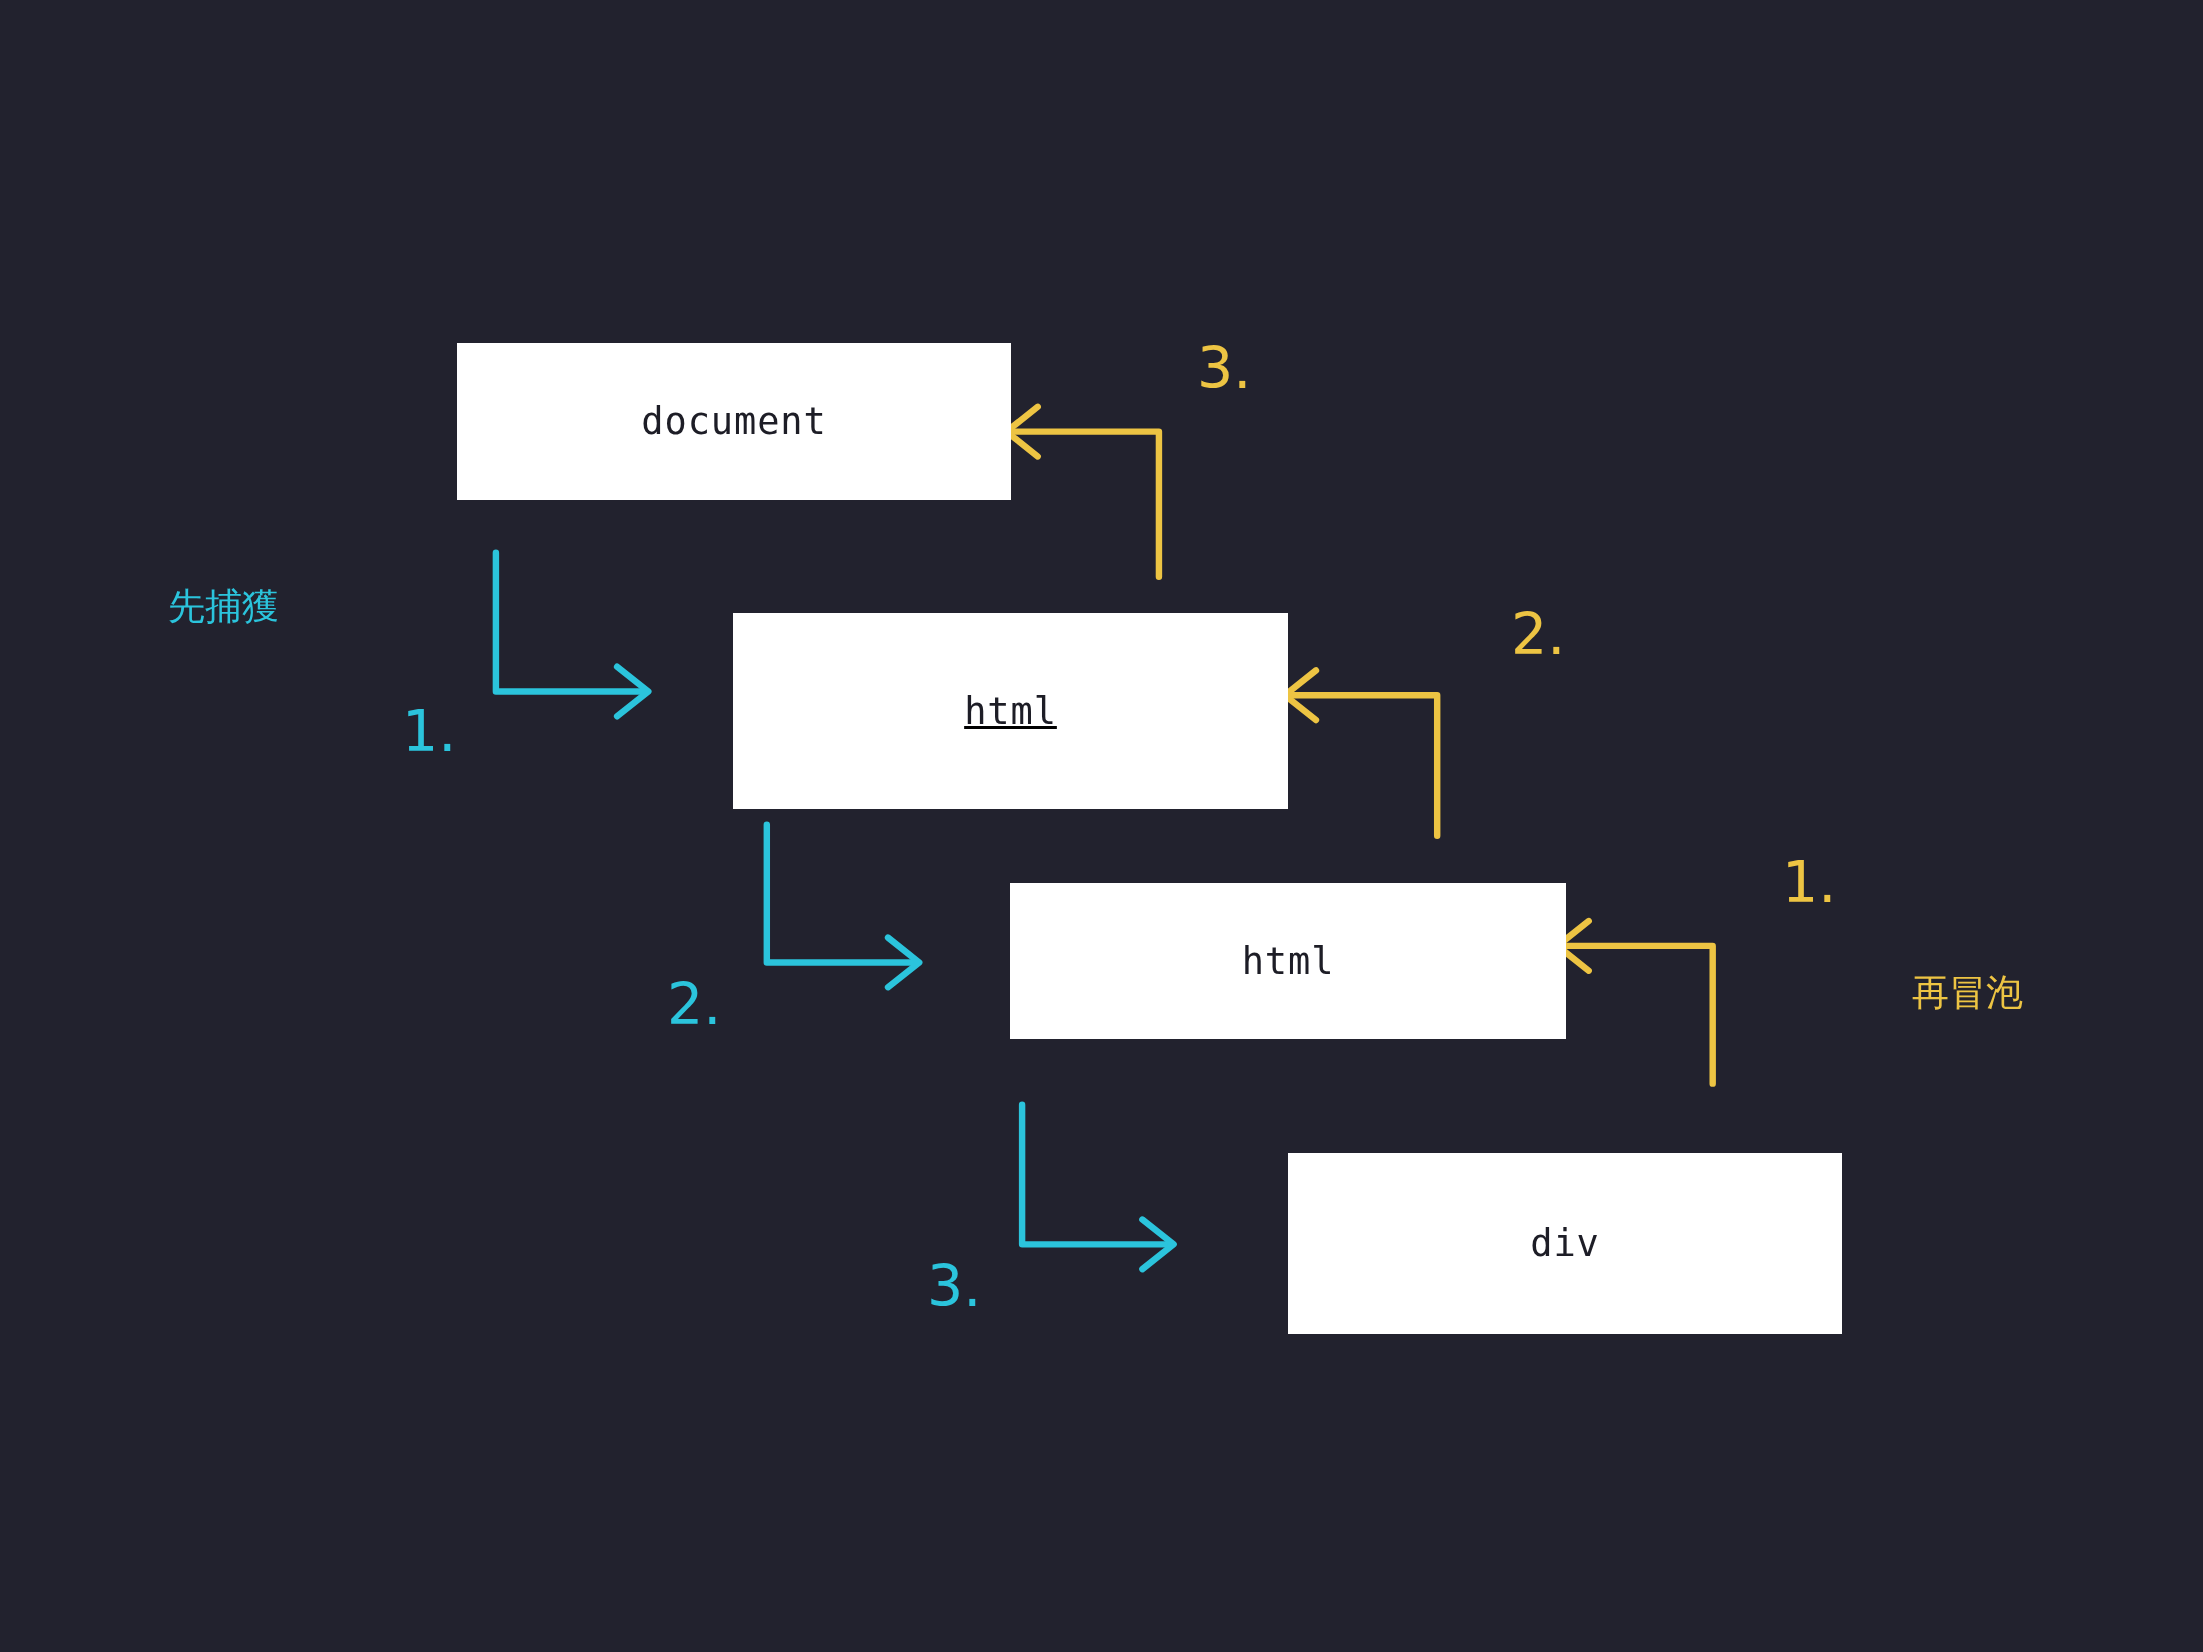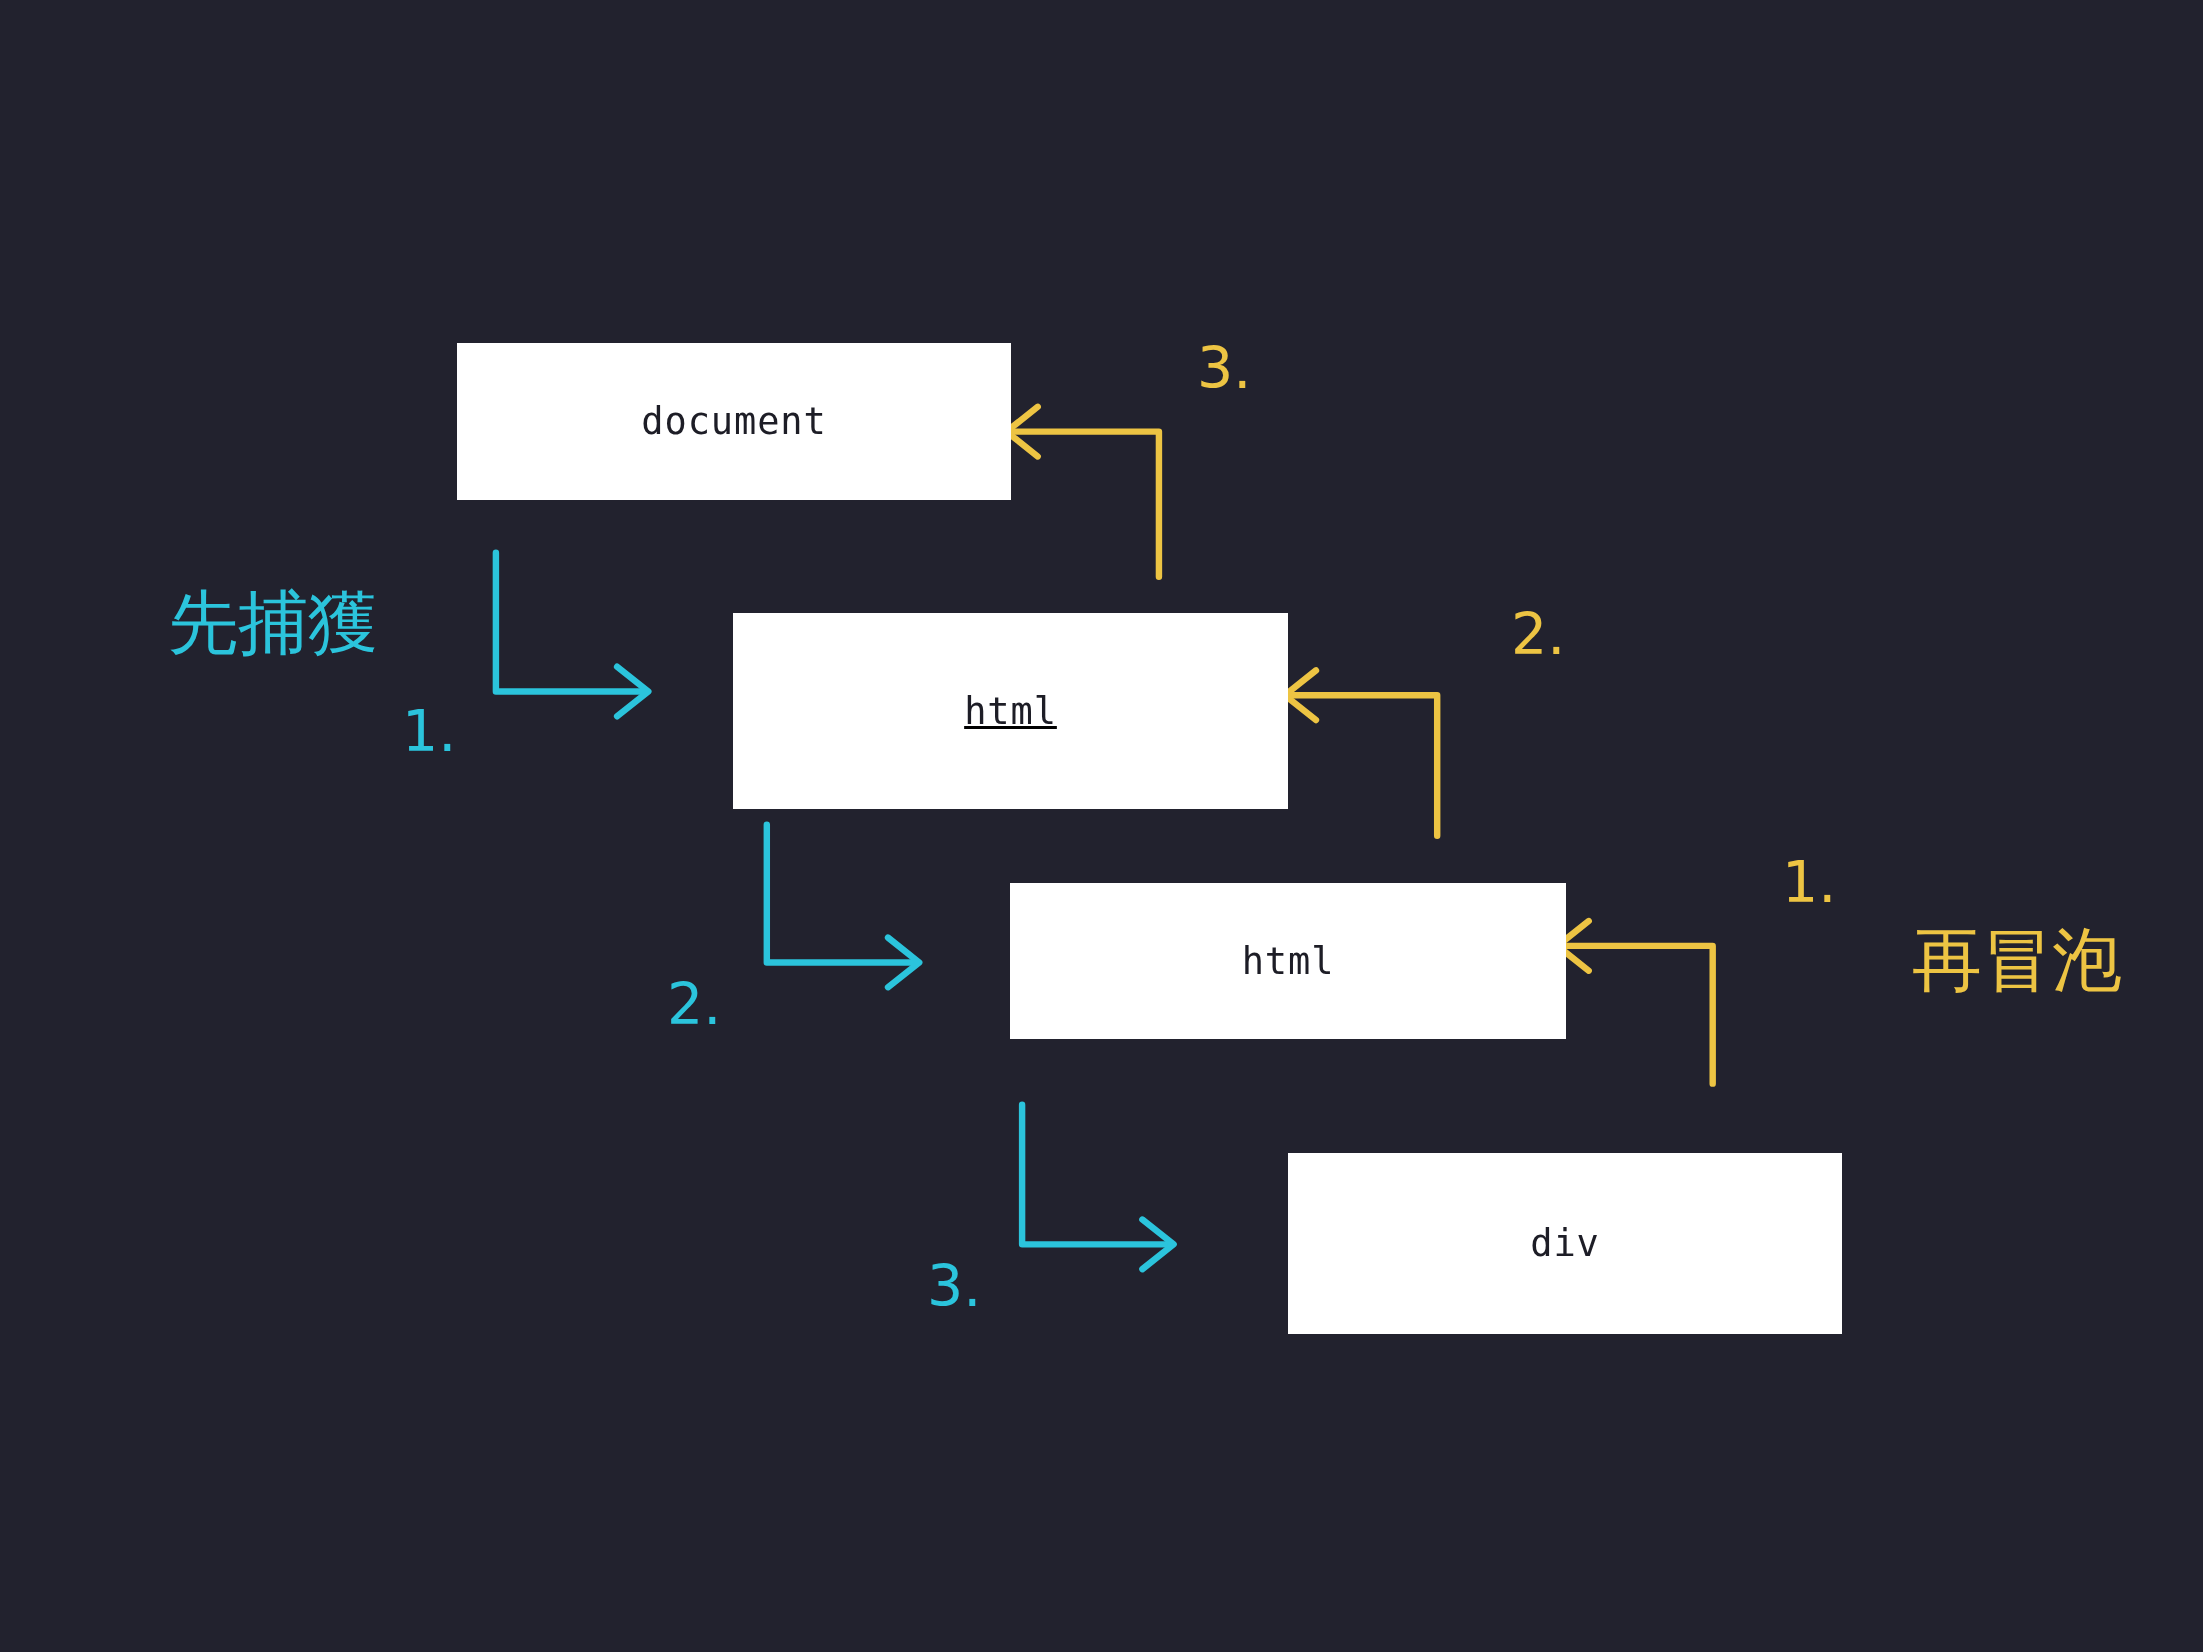--- a/index.html
+++ b/index.html
@@ -47,21 +47,21 @@
     font-family: "DejaVu Sans", "Liberation Sans", sans-serif;
     font-size: 57px;
     line-height: 1;
     font-weight: 400;
     white-space: nowrap;
     user-select: none;
   }
   .phase-label {
     position: absolute;
     font-family: "DejaVu Sans", "Liberation Sans", sans-serif;
-    font-size: 70px;
+    font-size: 37px;
     line-height: 1;
     font-weight: 400;
     white-space: nowrap;
     user-select: none;
   }
 </style>
 </head>
 <body>
 
 <div id="stage">
@@ -110,21 +110,21 @@
   <div class="node-box" style="left:962px; top:883px; width:556px; height:156px;">
     <span class="node-label">html</span>
   </div>
 
   <div class="node-box" style="left:1240px; top:1153px; width:554px; height:181px;">
     <span class="node-label">div</span>
   </div>
 
   <div class="phase-label" style="left:168px; top:588px; color:#2bc4dc;">先捕獲</div>
 
-  <div class="phase-label" style="left:1912px; top:925px; color:#edc443;">再冒泡</div>
+  <div class="phase-label" style="left:1912px; top:974px; color:#edc443;">再冒泡</div>
 
   <div class="step-label" style="left:402px; top:703px; color:#2bc4dc;">1.</div>
 
   <div class="step-label" style="left:667px; top:976px; color:#2bc4dc;">2.</div>
 
   <div class="step-label" style="left:927px; top:1258px; color:#2bc4dc;">3.</div>
 
   <div class="step-label" style="left:1782px; top:854px; color:#edc443;">1.</div>
 
   <div class="step-label" style="left:1511px; top:606px; color:#edc443;">2.</div>

